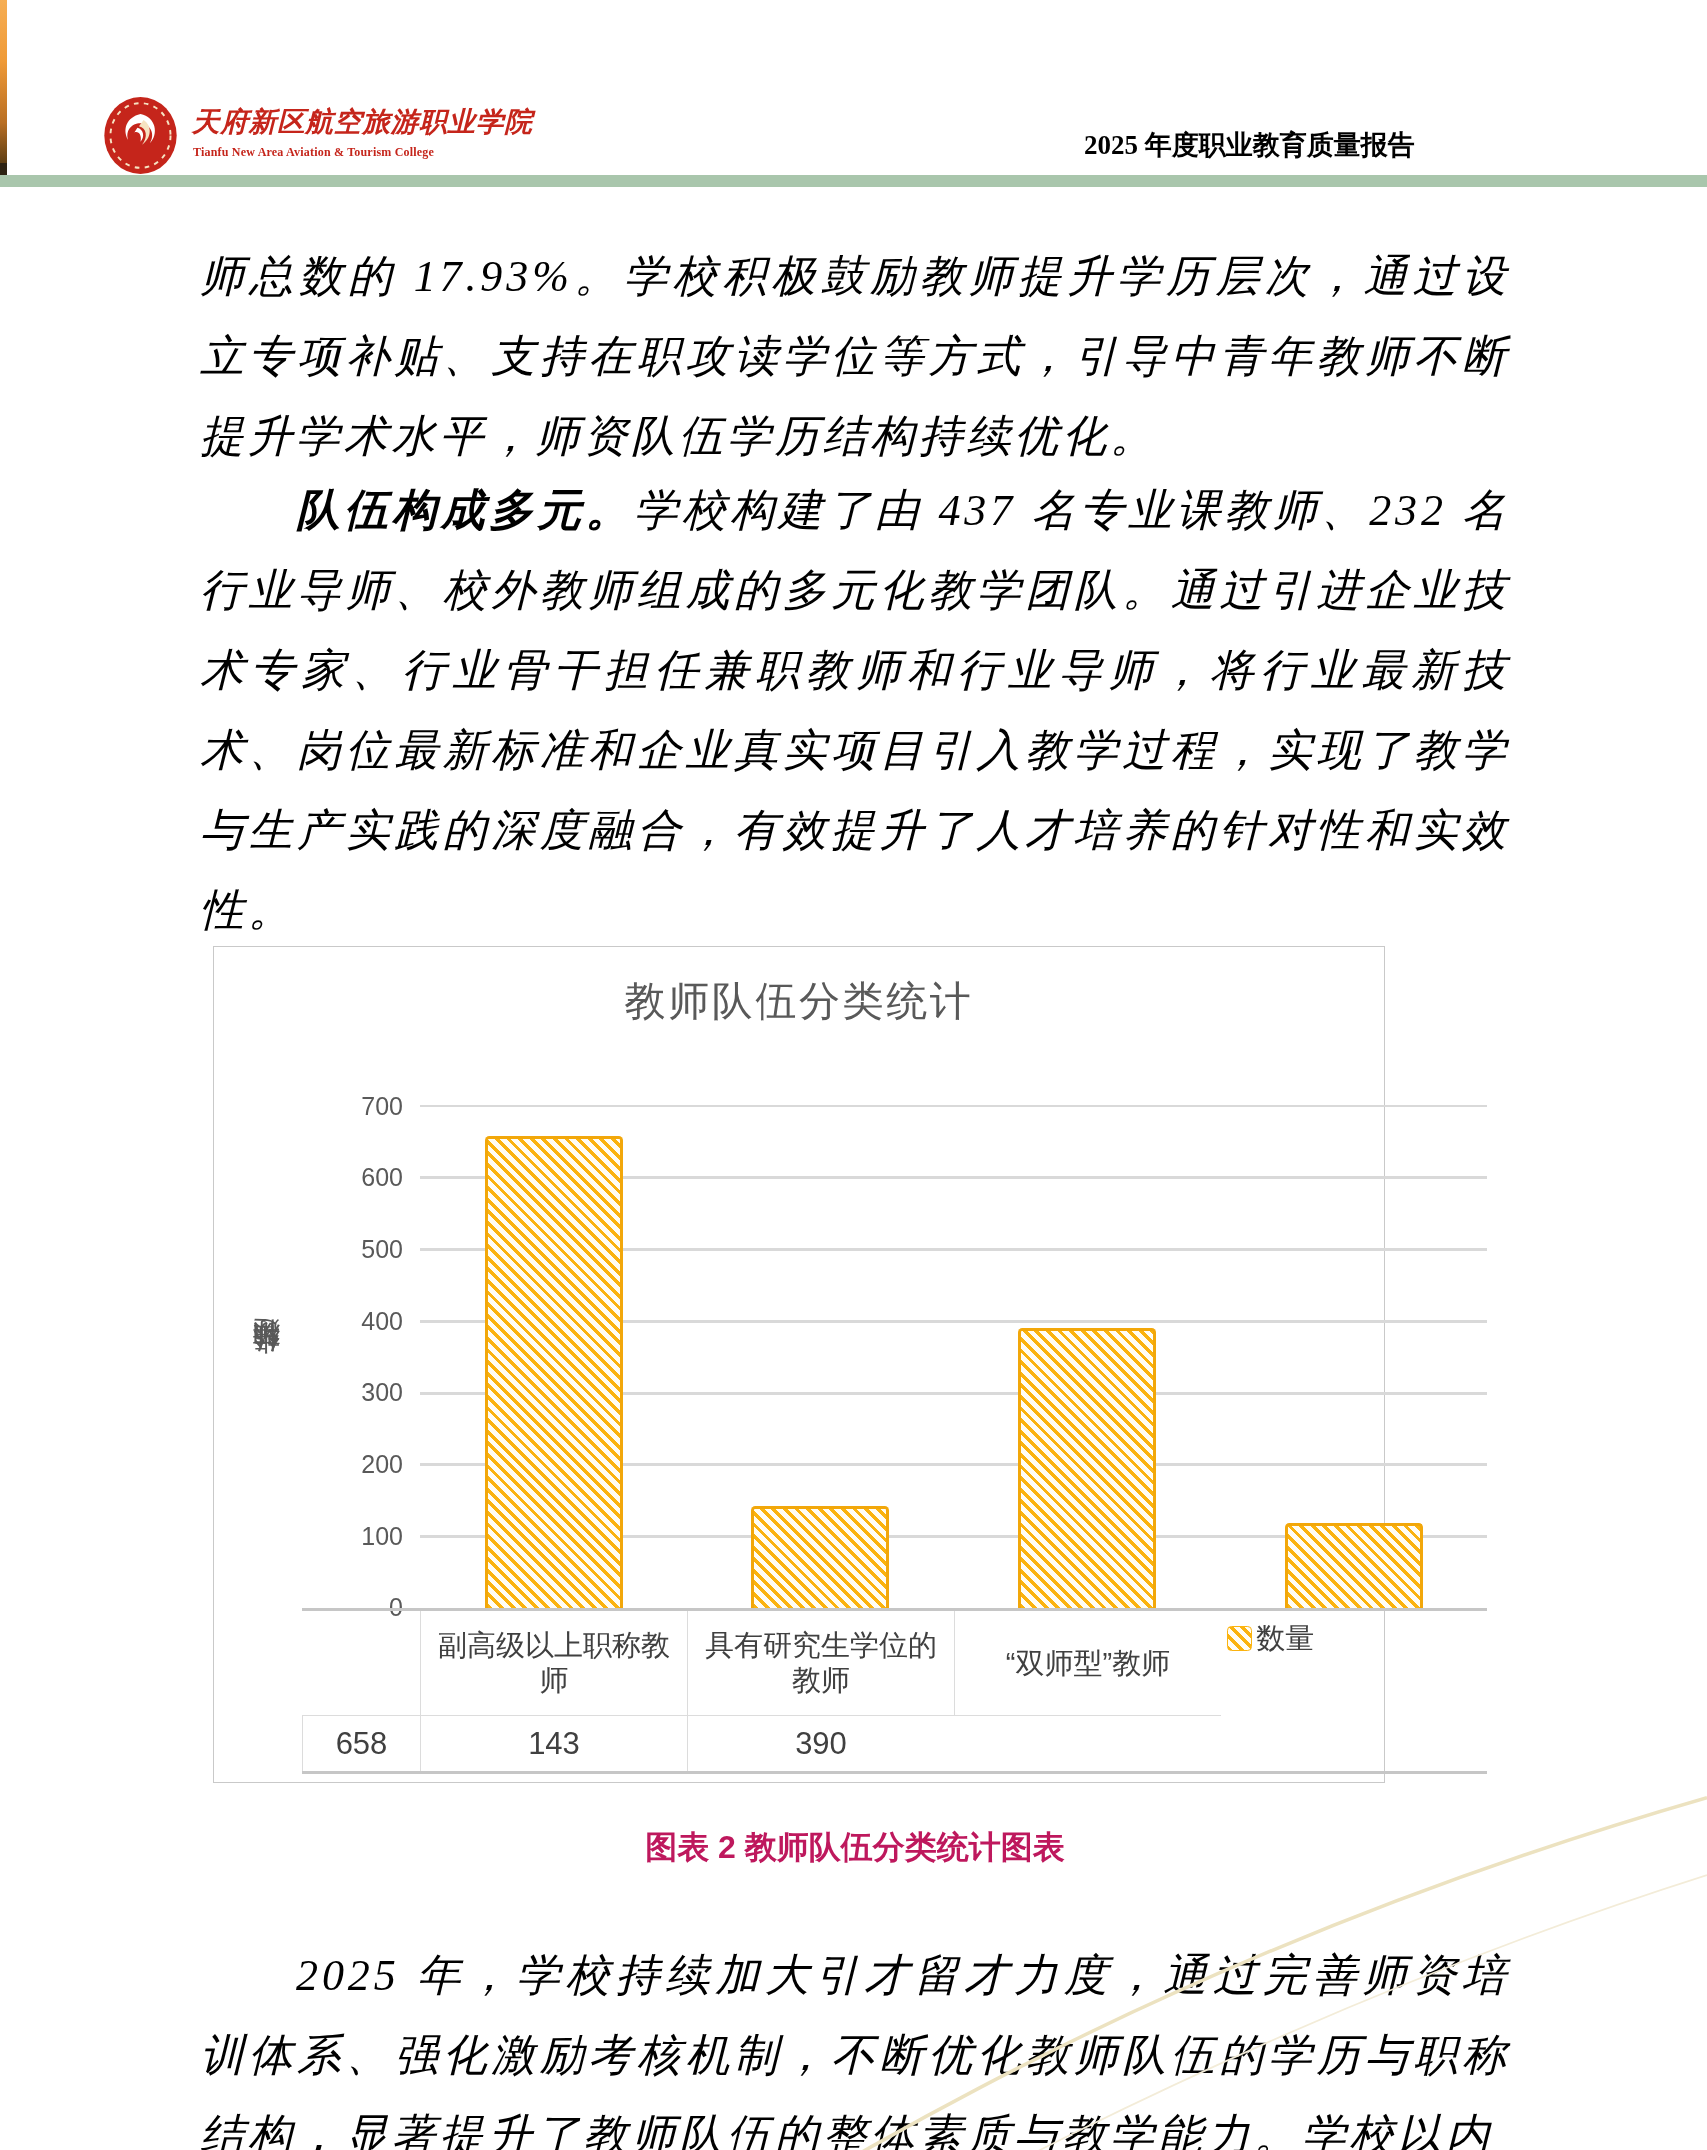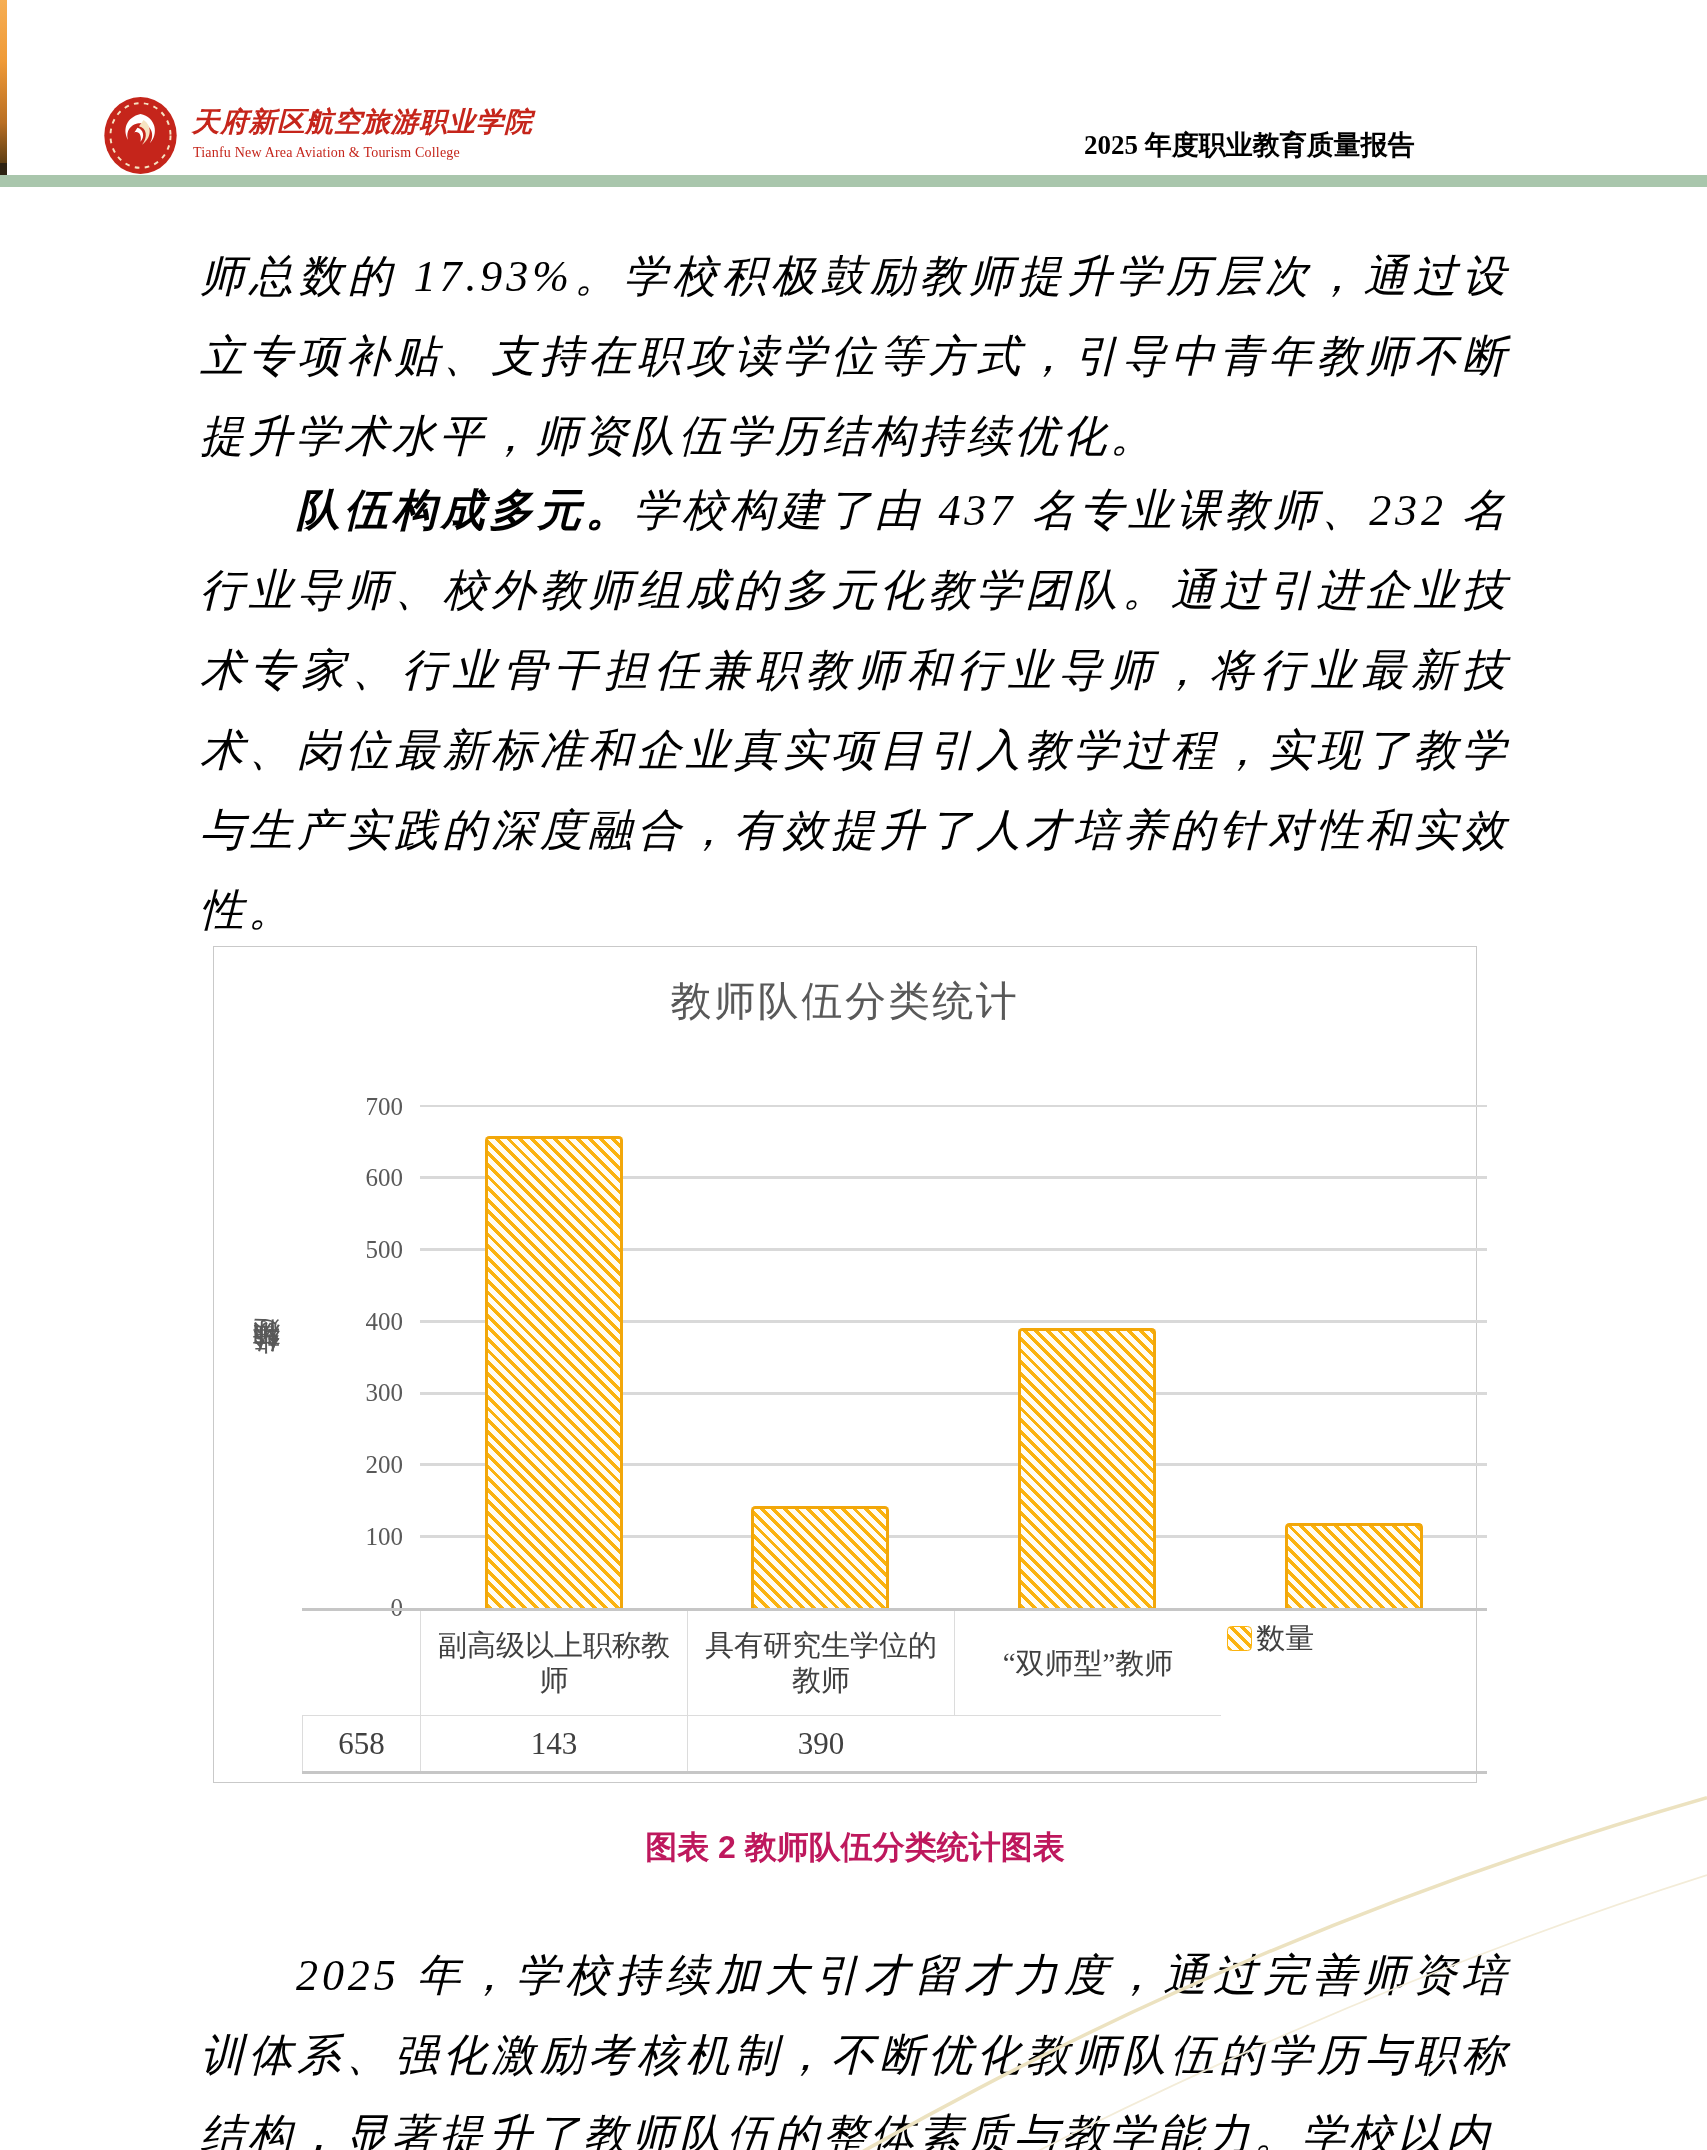--- a/index.html
+++ b/index.html
@@ -6,37 +6,37 @@
   #page{position:relative;width:1707px;height:2414px;background:#ffffff;overflow:hidden;
         font-family:"Liberation Serif",serif;}
   
   #left-strip{position:absolute;left:0;top:0;width:6.9px;height:175px;
         background:linear-gradient(180deg,#f6ae54 0%,#ef9a37 35%,#b96f24 70%,#43300f 100%);}
   #left-strip-dark{position:absolute;left:0;top:163px;width:6.9px;height:12px;background:#2e2313;}
   #header-bar{position:absolute;left:0;top:175px;width:1707px;height:11.6px;}
   #logo-emblem{position:absolute;left:102px;top:97px;width:77px;height:77px;}
   #logo-cn{position:absolute;left:192px;top:104px;width:327px;font-weight:bold;font-style:italic;
         font-size:27.5px;letter-spacing:0.9px;color:#c5251b;white-space:nowrap;}
-  #logo-en{position:absolute;left:193px;top:145px;width:327px;font-size:14px;letter-spacing:0.2px;
-        color:#c5251b;white-space:nowrap;font-family:"Liberation Serif",serif;}
+  #logo-en{position:absolute;left:193px;top:145px;width:327px;font-size:12px;letter-spacing:0.2px;
+        color:#c5251b;white-space:nowrap;font-family:"Liberation Serif",serif;font-weight:bold;}
   #report-title{position:absolute;left:1084px;top:127px;width:370px;font-weight:bold;
         font-size:27px;color:#000;white-space:nowrap;}
   
   .para{position:absolute;left:200px;width:1310px;font-size:44px;line-height:80px;
         letter-spacing:3.9px;color:#000;text-align:justify;font-style:italic;
         font-family:"Liberation Serif",serif;}
   .para.indent{text-indent:96px;}
   .run-bold{font-weight:bold;}
   #para-1{top:193px;}
   #para-2{top:427px;}
   #para-3{top:1892px;}
   
-  #chart-panel{position:absolute;left:213px;top:946px;width:1264px;height:837px;
+  #chart-panel{position:absolute;left:213px;top:946px;width:1172px;height:837px;
         background:#fff;border:1.7px solid #c9c9c9;box-sizing:border-box;
-        font-family:Liberation Serif, serif;}
+        font-family:Liberation Sans, sans-serif;}
   #chart-title{position:absolute;left:0;top:27px;width:100%;text-align:center;
         font-size:41px;letter-spacing:2.6px;color:#595959;}
   #y-axis-title{position:absolute;left:34px;top:410px;width:30px;text-align:center;
         font-size:27.5px;color:#595959;transform:translateY(-50%);
         writing-mode:vertical-rl;transform-origin:center;rotate:180deg;letter-spacing:2.6px;}
   #plot{position:absolute;left:206px;top:159px;width:1067px;height:502px;}
   .gridline{position:absolute;left:0;width:100%;height:2.6px;background:#d9d9d9;}
   .ytick{position:absolute;right:1084px;width:95px;text-align:right;font-size:25px;
         color:#595959;line-height:25px;}
   .bar{position:absolute;bottom:0;width:138px;border:3px solid #f2a70a;box-sizing:border-box;

